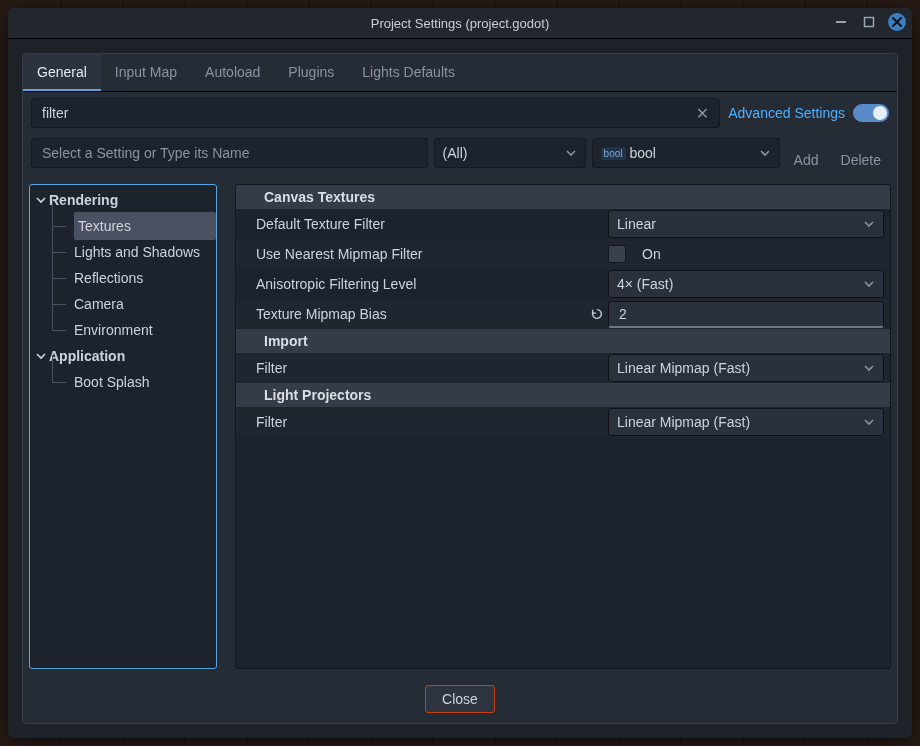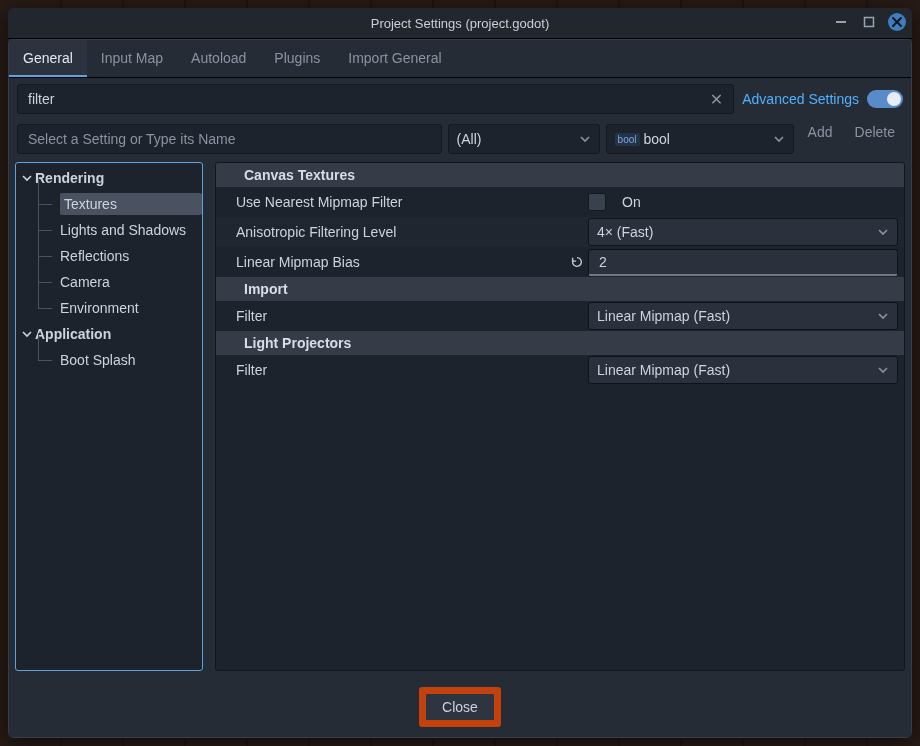--- a/index.html
+++ b/index.html
@@ -26,42 +26,42 @@
     repeating-linear-gradient(0deg,rgba(0,0,0,0.25) 0 30px,rgba(0,0,0,0) 30px 60px);
     filter:brightness(0.9);}
   .backdrop::after{content:"";position:absolute;inset:0;background:rgba(10,14,20,0.45);}
   .window{position:absolute;left:8px;top:8px;right:8px;bottom:8px;background:var(--bg-window);border-radius:6px;box-shadow:0 4px 24px rgba(0,0,0,0.6);display:flex;flex-direction:column;overflow:hidden;}
   .titlebar{height:30px;background:var(--bg-titlebar);display:flex;align-items:center;justify-content:center;position:relative;border-bottom:1px solid #000;}
   .titlebar .title{color:#c9cfdb;font-size:13px;}
   .titlebar .controls{position:absolute;right:6px;top:5px;display:flex;gap:10px;align-items:center;}
   .ctrl{width:18px;height:18px;display:flex;align-items:center;justify-content:center;color:#9aa3b2;cursor:pointer;}
   .ctrl.close{background:#3d7ebf;border-radius:50%;color:#0e1420;}
   .ctrl svg{width:12px;height:12px;}
-  .dialog{flex:1;display:flex;flex-direction:column;border:1px solid #363d49;border-radius:4px;background:var(--bg-panel);overflow:hidden;}
+  .dialog{margin:14px;flex:1;display:flex;flex-direction:column;border:1px solid #363d49;border-radius:4px;background:var(--bg-panel);overflow:hidden;}
   .tabs{display:flex;align-items:stretch;border-bottom:1px solid #000;background:var(--bg-panel);}
   .tab{padding:10px 14px 9px;color:var(--text-dim);cursor:pointer;}
   .tab.active{color:var(--text-active);border-bottom:2px solid var(--accent);background:#2c333f;}
   .toolbar{display:flex;align-items:center;padding:6px 8px;gap:8px;background:var(--bg-panel);}
   .search{flex:1;display:flex;align-items:center;background:var(--bg-inner);border:1px solid #141820;border-radius:3px;height:28px;padding:0 8px;}
   .search input{flex:1;background:transparent;border:none;outline:none;color:var(--text);font:inherit;}
   .search .clear{color:var(--text-dim);cursor:pointer;font-size:16px;padding:0 2px;}
   .adv-label{color:var(--accent2);cursor:pointer;}
   .toggle{width:36px;height:18px;background:var(--toggle-on);border-radius:9px;position:relative;cursor:pointer;}
   .toggle .knob{position:absolute;right:2px;top:2px;width:14px;height:14px;background:#e8eef7;border-radius:50%;}
-  .toolbar2{display:flex;align-items:flex-start;padding:4px 8px 8px;gap:6px;background:var(--bg-panel);}
+  .toolbar2{display:flex;align-items:flex-end;padding:4px 8px 16px;gap:6px;background:var(--bg-panel);}
   .field{background:var(--bg-inner);border:1px solid #141820;border-radius:3px;height:28px;display:flex;align-items:center;padding:0 8px;color:var(--text);}
   .name-input{flex:1;}
   .name-input input{flex:1;width:100%;background:transparent;border:none;outline:none;color:var(--text);font:inherit;}
   .name-input input::placeholder{color:var(--text-dim);}
   .dropdown{width:134px;justify-content:space-between;cursor:pointer;}
   .type-dd{width:170px;justify-content:space-between;cursor:pointer;gap:6px;}
   .chev{width:12px;height:12px;color:var(--text-dim);}
   .type-icon{font-size:10px;color:#7fa6d9;background:#22344a;border-radius:2px;padding:1px 3px;margin-right:4px;}
   .btn-text{color:var(--text-dim);padding:0 8px;cursor:pointer;}
-  .body{flex:1;display:flex;gap:12px;padding:0 6px 6px;overflow:hidden;}
+  .body{flex:1;display:flex;gap:18px;padding:0 6px 6px;overflow:hidden;}
   .sidebar{width:186px;background:var(--bg-inner);border:1px solid var(--accent);border-radius:3px;overflow:auto;padding-top:2px;}
   .tree-item{display:flex;align-items:center;height:26px;padding-left:6px;cursor:pointer;color:var(--text);}
   .tree-item.cat{font-weight:600;}
   .tree-item.sub{padding-left:6px;}
   .tree-arrow{width:10px;height:10px;margin-right:3px;}
   .tree-branch{width:26px;height:26px;flex-shrink:0;position:relative;margin-left:10px;}
   .tree-branch::before{content:"";position:absolute;left:6px;top:-14px;width:1px;height:27px;background:#4b5362;}
   .tree-branch::after{content:"";position:absolute;left:6px;top:13px;width:14px;height:1px;background:#4b5362;}
   .tree-branch.last::before{height:27px;}
   .tree-item.sub .lbl{margin-left:2px;}
@@ -71,21 +71,21 @@
   .prop-row:nth-child(odd){background:#20262f;}
   .prop-label{flex:0 0 330px;padding-left:20px;color:var(--text);display:flex;align-items:center;}
   .prop-control{flex:1;display:flex;align-items:center;gap:6px;}
   .reset-btn{width:22px;height:22px;display:flex;align-items:center;justify-content:center;color:#c2c8d4;cursor:pointer;}
   .reset-btn svg{width:14px;height:14px;}
   .sel{flex:1;background:#2a313c;border:1px solid #0f1319;border-radius:3px;height:26px;display:flex;align-items:center;justify-content:space-between;padding:0 8px;cursor:pointer;}
   .num-input{flex:1;background:#2a313c;border:1px solid #0f1319;border-bottom:2px solid #6d7788;border-radius:3px;height:24px;padding:0 8px;display:flex;align-items:center;}
   .num-input input{flex:1;background:transparent;border:none;outline:none;color:var(--text);font:inherit;}
   .checkbox{width:16px;height:16px;background:#3a414e;border:1px solid #141820;border-radius:2px;margin-right:10px;cursor:pointer;}
   .footer{display:flex;justify-content:center;padding:10px;}
-  .close-btn{background:#2e3540;border:7px solid #c2410c;border-radius:3px;padding:5px 16px;color:var(--text);cursor:pointer;}
+  .close-btn{background:#2e3540;border:1px solid #c2410c;border-radius:3px;padding:5px 16px;color:var(--text);cursor:pointer;}
 </style>
 </head>
 <body>
 <div class="backdrop"></div>
 
 <div class="window">
 
   <div class="titlebar">
     <span class="title">Project Settings (project.godot)</span>
     <div class="controls">
@@ -107,21 +107,21 @@
     </div>
   </div>
 
   <div class="dialog">
 
     <div class="tabs" id="tabs">
         <div class="tab active">General</div>
         <div class="tab">Input Map</div>
         <div class="tab">Autoload</div>
         <div class="tab">Plugins</div>
-        <div class="tab">Import General</div>
+        <div class="tab">Lights Defaults</div>
       </div>
 
     <div class="toolbar">
       <div class="search">
         <input id="search-input" value="filter" style="">
         <span class="clear">✕</span>
       </div>
       <span class="adv-label">Advanced Settings</span>
       <div class="toggle">
           <div class="knob"></div>
@@ -154,21 +154,21 @@
     <div class="body">
       <div class="sidebar" id="sidebar">
           <div class="tree-item cat">
             <svg class="tree-arrow" viewBox="0 0 10 10">
               <path d="M1 3 L5 7 L9 3" fill="none" stroke="currentColor" stroke-width="1.6"></path>
             </svg>
             <span class="lbl">Rendering</span>
           </div>
           <div class="tree-item sub">
             <span class="tree-branch"></span>
-            <span class="lbl" style="background:#4a5262;border-radius:2px;padding:0 4px;height:22px;display:flex;align-items:center;flex:1;">Textures</span>
+            <span class="lbl" style="background:#4a5262;border-radius:2px;padding:0 4px;height:28px;display:flex;align-items:center;flex:1;">Textures</span>
           </div>
           <div class="tree-item sub">
             <span class="tree-branch"></span>
             <span class="lbl">Lights and Shadows</span>
           </div>
           <div class="tree-item sub">
             <span class="tree-branch"></span>
             <span class="lbl">Reflections</span>
           </div>
           <div class="tree-item sub">
@@ -186,41 +186,53 @@
             <span class="lbl">Application</span>
           </div>
           <div class="tree-item sub">
             <span class="tree-branch last"></span>
             <span class="lbl">Boot Splash</span>
           </div>
         </div>
       <div class="props" id="props">
           <div class="section-head">Canvas Textures</div>
           <div class="prop-row">
+            <div class="prop-label">Default Texture Filter</div>
+            <div style="width: 22px;"></div>
+            <div class="prop-control">
+              <div class="sel">
+                <span>Linear</span>
+                <svg class="chev" viewBox="0 0 12 12">
+                  <path d="M2 4 L6 8 L10 4" fill="none" stroke="currentColor" stroke-width="1.6"></path>
+                </svg>
+              </div>
+            </div>
+          </div>
+          <div class="prop-row">
             <div class="prop-label">Use Nearest Mipmap Filter</div>
             <div style="width: 22px;"></div>
             <div class="prop-control">
               <span class="checkbox"></span>
               <span>On</span>
             </div>
           </div>
           <div class="prop-row">
             <div class="prop-label">Anisotropic Filtering Level</div>
             <div style="width: 22px;"></div>
             <div class="prop-control">
               <div class="sel">
                 <span>4× (Fast)</span>
                 <svg class="chev" viewBox="0 0 12 12">
                   <path d="M2 4 L6 8 L10 4" fill="none" stroke="currentColor" stroke-width="1.6"></path>
                 </svg>
               </div>
             </div>
           </div>
           <div class="prop-row">
-            <div class="prop-label">Linear Mipmap Bias</div>
+            <div class="prop-label">Texture Mipmap Bias</div>
             <div class="reset-btn">
               <svg viewBox="0 0 16 16">
                 <path d="M8 3 a5 5 0 1 1 -4.5 2.8" fill="none" stroke="currentColor" stroke-width="1.6"></path>
                 <path d="M3 3 L3 7 L7 7" fill="none" stroke="currentColor" stroke-width="1.6"></path>
               </svg>
             </div>
             <div class="prop-control">
               <div class="num-input">
                 <input value="2" style="">
               </div>

